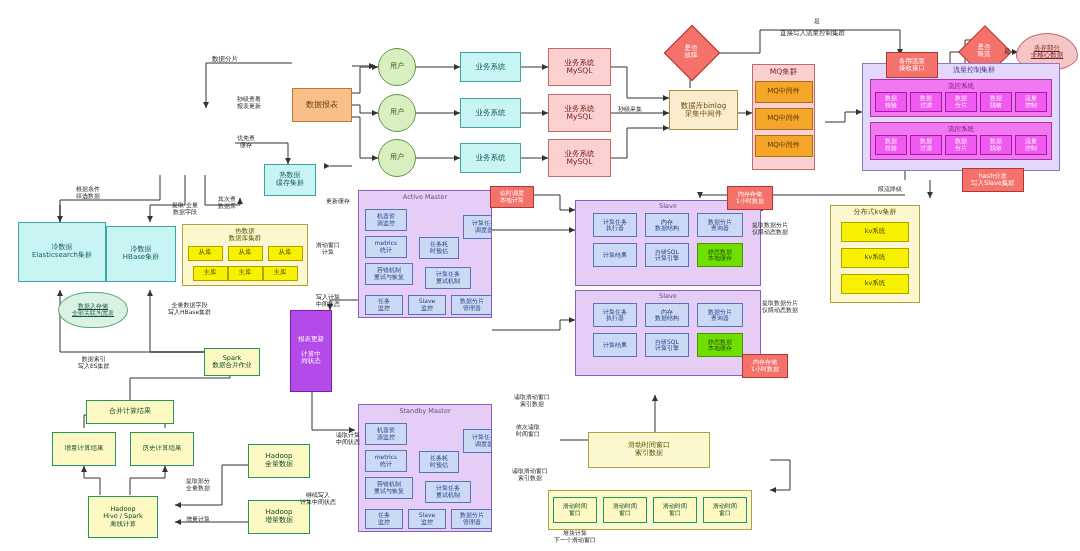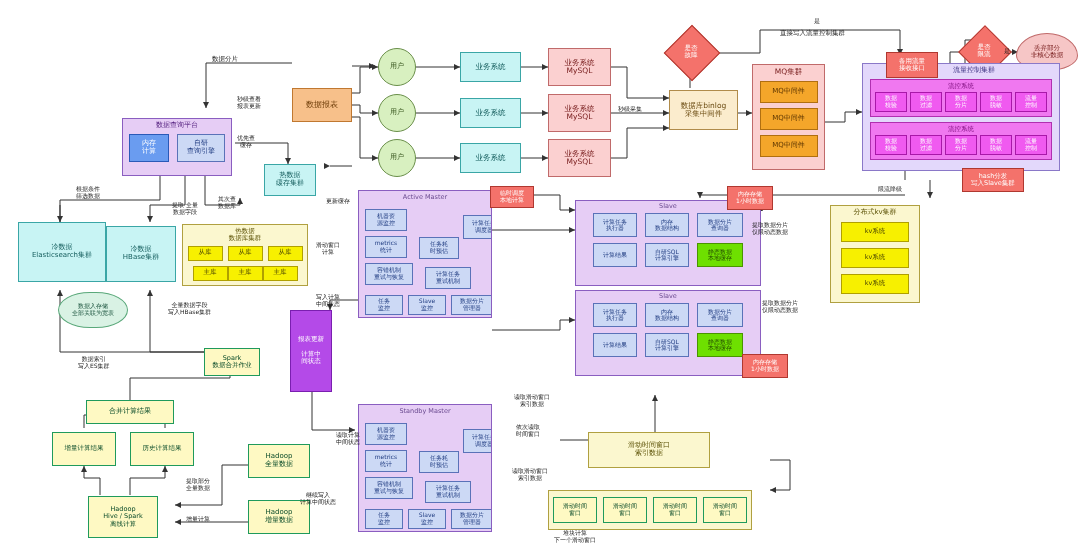--- a/index.html
+++ b/index.html
@@ -36,21 +36,21 @@
   .ctitle{font-weight:400;}
 
   .diamond{position:absolute;display:flex;align-items:center;justify-content:center;
            text-align:center;color:#7a2020;}
   .diamond .dshape{position:absolute;left:0;top:0;width:100%;height:100%;
            background:#f4726b;border:1px solid #b03830;transform:rotate(45deg);}
   .diamond span{position:relative;z-index:2;white-space:pre-line;line-height:1.08;color:#fff;}
 
   .cloud{position:absolute;display:flex;align-items:center;justify-content:center;
          text-align:center;background:#f6c6c6;border:1px solid #c06a6a;
-         border-radius:50% 50% 50% 50%/60% 60% 40% 40%;color:#7a2020;}
+         border-radius:50% 50% 50% 50%/60% 60% 40% 40%;color:#7a2020;text-decoration:underline;}
   .cloud span{white-space:pre-line;line-height:1.1;position:relative;z-index:2;}
   .cloud-g{background:#d9f2e4;border-color:#5aa87a;color:#17503a;
            border-radius:50%/55%;}
 
   .elabel{position:absolute;color:#1a1a1a;white-space:pre-line;text-align:center;
           line-height:1.15;background:transparent;}
 
   .watermark{position:absolute;color:#e2e2e2;font-size:18px;letter-spacing:2px;}
 </style>
 </head>
@@ -211,21 +211,21 @@
     <div class="dshape"></div>
     <span>是否
 限流</span>
     </div>
 
   <div class="cloud" style="left:1016px;top:33px;width:60px;height:36px;font-size:6.5px;">
     <span>丢弃部分
 非核心数据</span>
     </div>
 
-  <div class="node c-pink container" style="left:752px;top:64px;width:73px;height:106px;font-size:7.5px;">
+  <div class="node c-pink container" style="left:752px;top:64px;width:63px;height:106px;font-size:7.5px;">
     <span class="ctitle">MQ集群</span>
     <div class="node c-orange2" style="position:static;margin-top:5px;width:58px;height:22px;font-size:7px;">
       <span>MQ中间件</span>
       </div>
     <div class="node c-orange2" style="position:static;margin-top:5px;width:58px;height:22px;font-size:7px;">
       <span>MQ中间件</span>
       </div>
     <div class="node c-orange2" style="position:static;margin-top:5px;width:58px;height:22px;font-size:7px;">
       <span>MQ中间件</span>
       </div>
@@ -288,33 +288,20 @@
           </div>
       </div>
     </div>
   </div>
 
   <div class="node c-red" style="left:962px;top:168px;width:62px;height:24px;font-size:6.5px;z-index:5;">
     <span>hash分发
 写入Slave集群</span>
     </div>
 
-  <div class="node c-purple container" style="left:122px;top:118px;width:110px;height:58px;font-size:7px;">
-    <span class="ctitle">数据查询平台</span>
-    <div style="display:flex;gap:8px;margin-top:4px;">
-      <div class="node c-blue2" style="position:static;width:40px;height:28px;font-size:7px;">
-        <span>内存
-计算</span>
-        </div>
-      <div class="node c-blue" style="position:static;width:48px;height:28px;font-size:7px;">
-        <span>自研
-查询引擎</span>
-        </div>
-    </div>
-  </div>
 
   <div class="node c-cyan" style="left:264px;top:164px;width:52px;height:32px;font-size:7px;">
     <span>热数据
 缓存集群</span>
     </div>
 
   <div class="node c-cyan" style="left:18px;top:222px;width:88px;height:60px;font-size:7px;">
     <span>冷数据
 Elasticsearch集群</span>
     </div>

